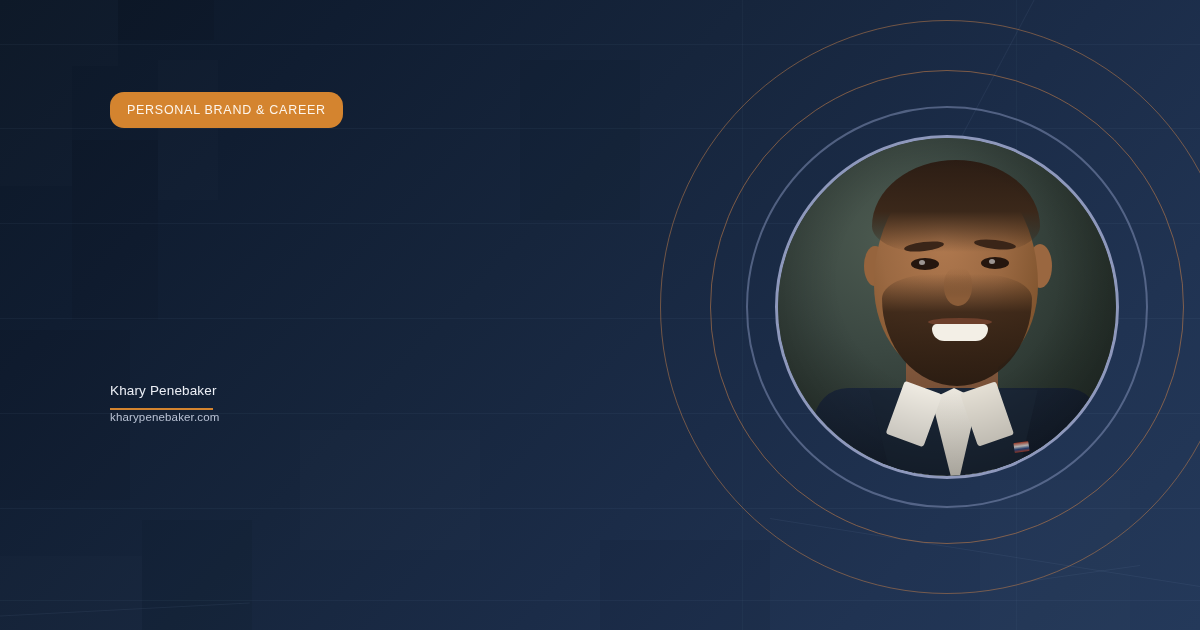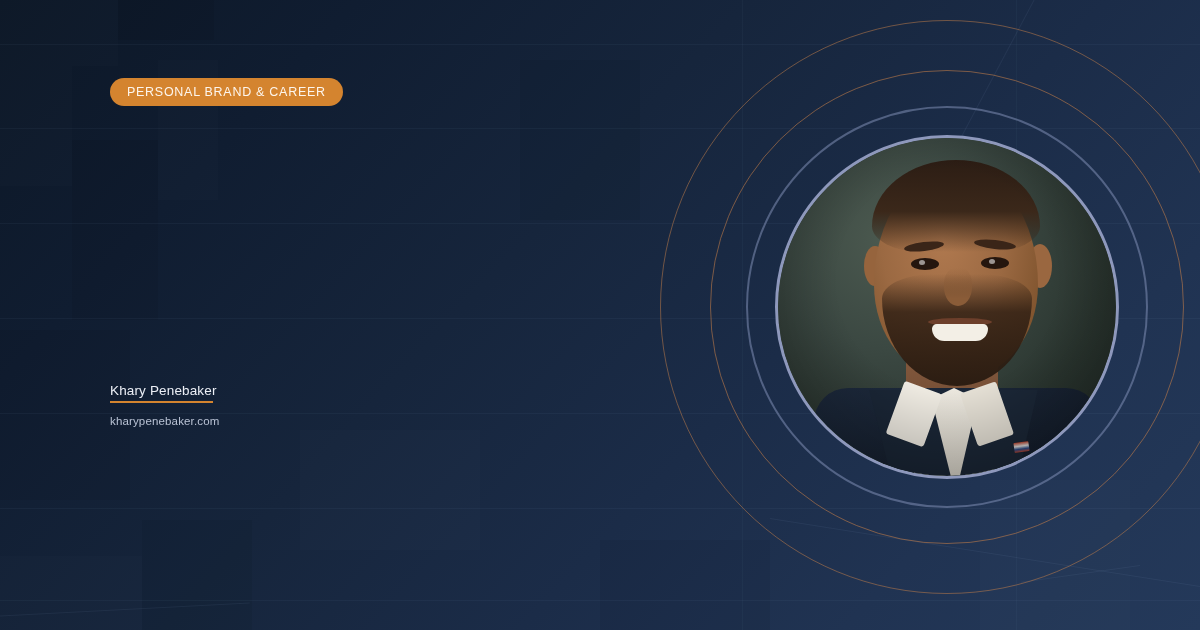--- a/index.html
+++ b/index.html
@@ -175,22 +175,22 @@
 
   
   #content {
     position:absolute;
     left:110px; top:0;
     width:520px; height:630px;
   }
 
   #badge {
     position:absolute;
-    left:0; top:78px;
-    height:28px;
+    left:0; top:92px;
+    height:36px;
     padding:0 17px;
     display:flex; align-items:center;
     background:#d4842f;
     border-radius:14px;
     color:#fdf5ec;
     font-size:12.5px;
     letter-spacing:0.72px;
     font-weight:400;
     white-space:nowrap;
   }
@@ -208,28 +208,28 @@
   }
 
   #author-block {
     position:absolute;
     left:0; top:383px;
   }
   #author-name {
     font-size:13.5px;
     color:#eceff6;
     letter-spacing:0.15px;
-    padding-bottom:3px;
+    padding-bottom:10px;
   }
   #author-rule {
     width:103px; height:2px;
     background:#d4842f;
   }
   #author-site {
-    margin-top:12px;
+    margin-top:1px;
     font-size:11.5px;
     color:#b9c2d4;
     letter-spacing:0.15px;
   }
 </style>
 </head>
 <body>
 
 <div id="card">
 

